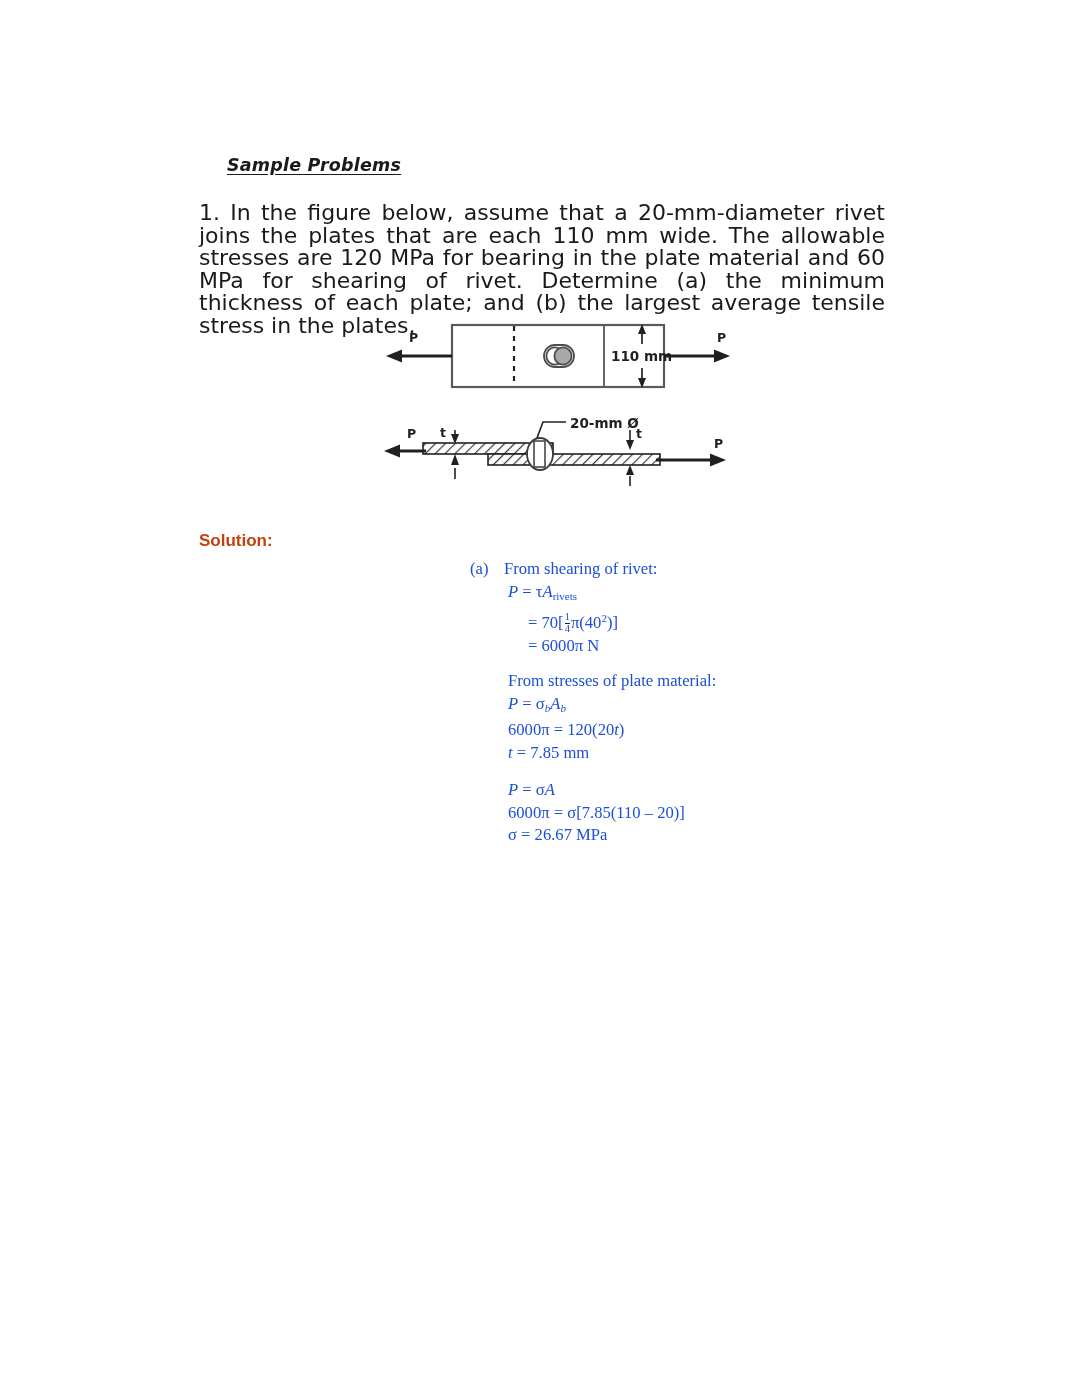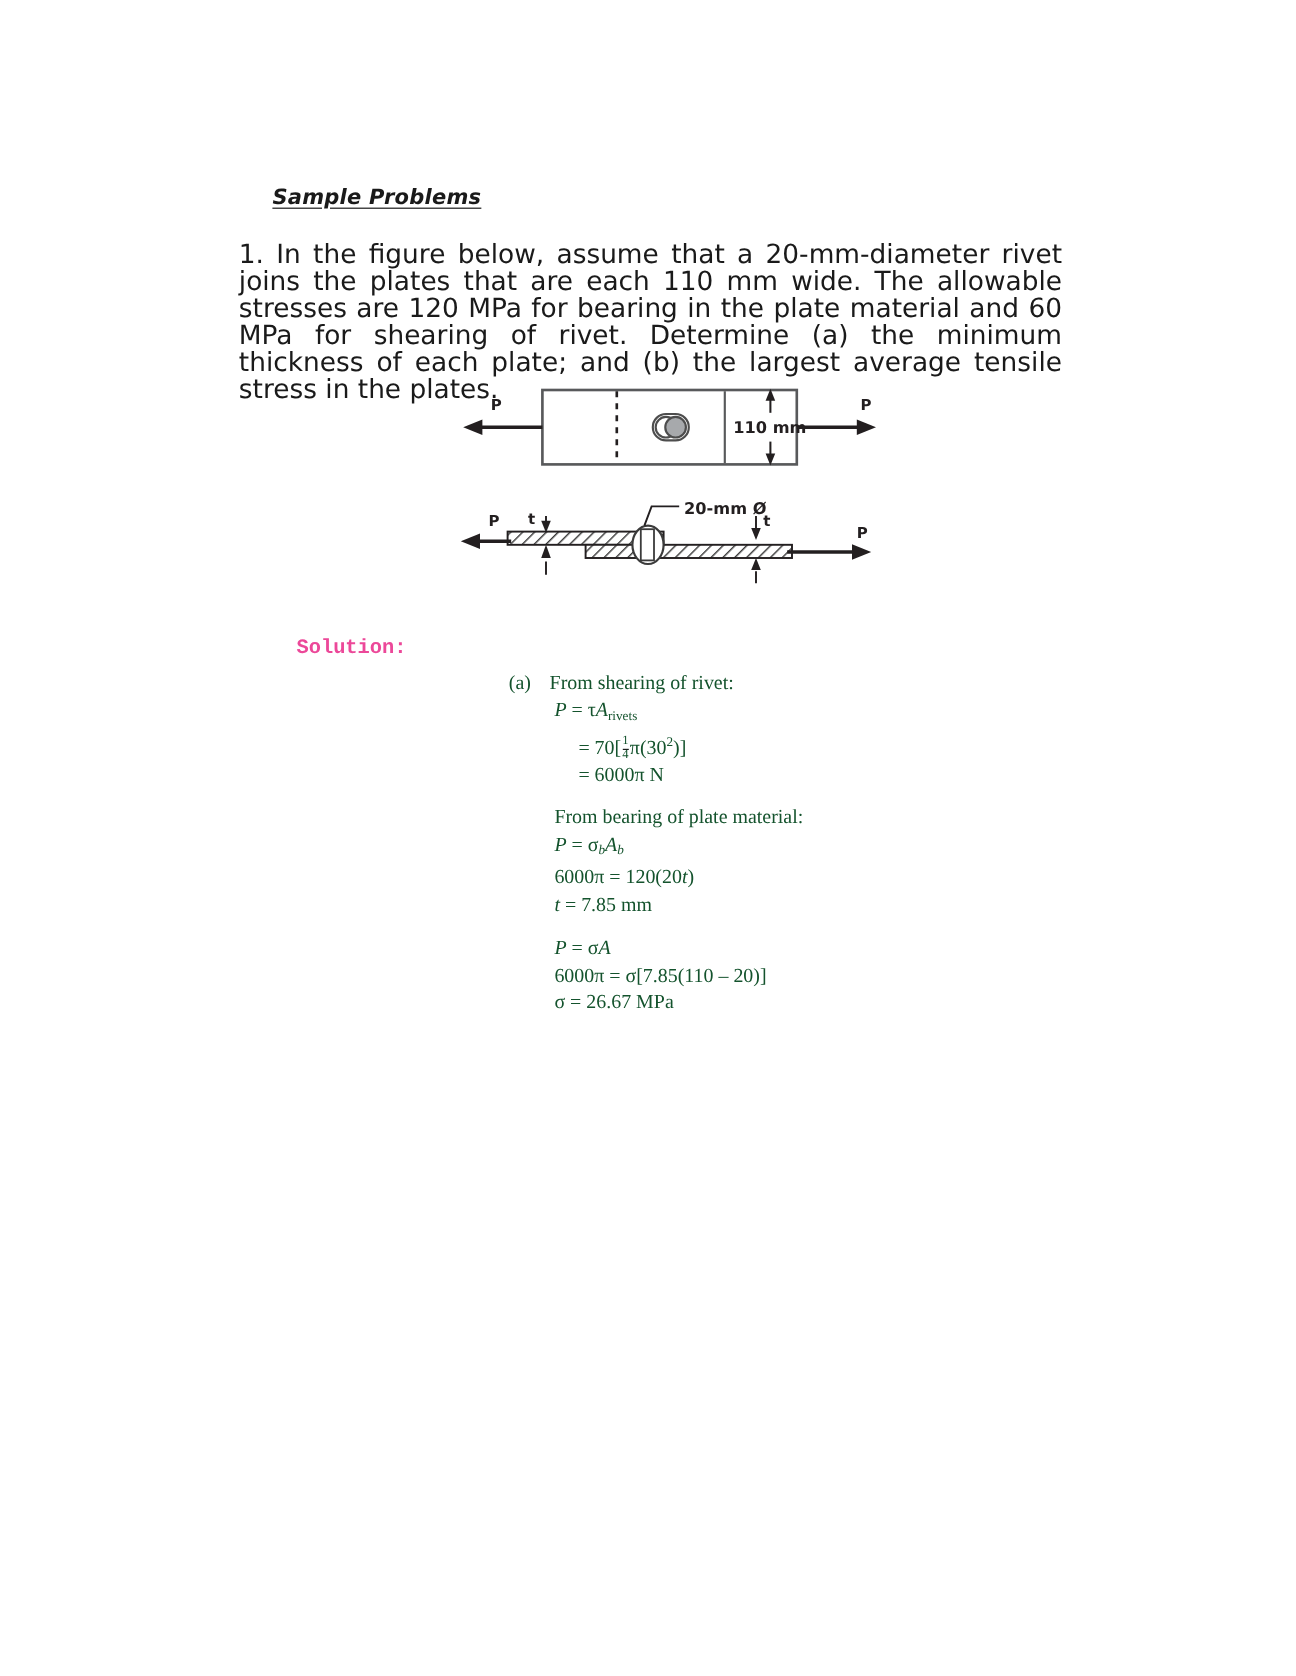--- a/index.html
+++ b/index.html
@@ -49,42 +49,42 @@
     line-height: 22.6px;
     text-align: justify;
     color: #1a1a1a;
   }
 
   
   .solution-label {
     position: absolute;
     left: 199px;
     top: 531px;
-    font-family: Liberation Mono, monospace;
+    font-family: Liberation Sans, sans-serif;
     font-size: 17px;
     font-weight: bold;
-    color: #ec4899;
-    margin-left: 48px;
+    color: #c2410c;
   }
 
   
   .figure {
     position: absolute;
     left: 380px;
     top: 310px;
     width: 370px;
     height: 185px;
   }
   .figure svg { display:block; }
 
   
   .math-block {
     position: absolute;
     font-family: "Liberation Serif", serif;
-    color: #14532d;
+    color: #1d4ed8;
+    margin-left: 46px;
   }
   .mb-a   { left: 424px; top: 558px; }
   .mb-bear{ left: 462px; top: 670px; }
   .mb-b   { left: 424px; top: 779px; }
 
   .m-line {
     font-size: 16.6px;
     line-height: 22.5px;
     white-space: nowrap;
   }
@@ -226,27 +226,27 @@
     <div class="m-head">
       <span class="marker">(a)</span><span>From shearing of rivet:</span>
     </div>
     <div class="m-line m-indent1">
       <span class="ital">P</span>
       <span>=</span>
       <span>τ</span><span class="ital">A</span><span class="sub">rivets</span>
     </div>
     <div class="m-line m-indent2">
       <span>=</span>
-      <span>70[</span><span class="frac"><span class="num">1</span><span class="den">4</span></span><span>π</span><span>(30</span><span class="sup">2</span><span>)]</span>
+      <span>70[</span><span class="frac"><span class="num">1</span><span class="den">4</span></span><span>π</span><span>(40</span><span class="sup">2</span><span>)]</span>
     </div>
     <div class="m-line m-indent2">= 6000π N</div>
   </div>
 
   <div class="math-block mb-bear">
-    <div class="m-line">From bearing of plate material:</div>
+    <div class="m-line">From stresses of plate material:</div>
     <div class="m-line">
       <span class="ital">P</span>
       <span>=</span>
       <span>σ</span><span class="sub ital">b</span><span class="ital">A</span><span class="sub ital">b</span>
     </div>
     <div class="m-line">
       <span>6000π = 120(20</span><span class="ital">t</span><span>)</span>
     </div>
     <div class="m-line">
       <span class="ital">t</span><span> = 7.85 mm</span>

